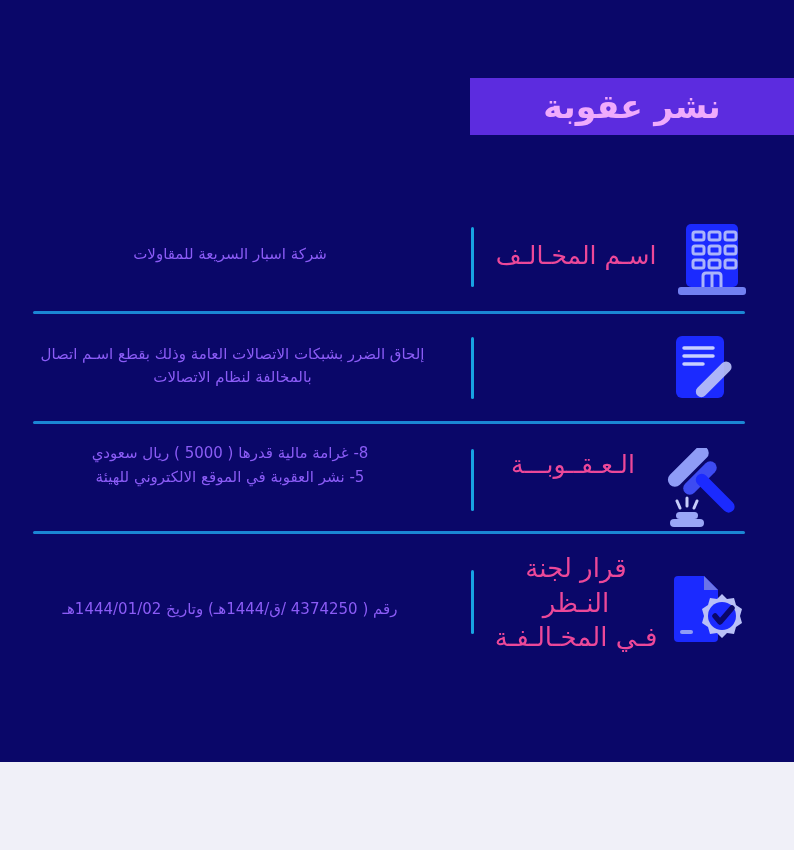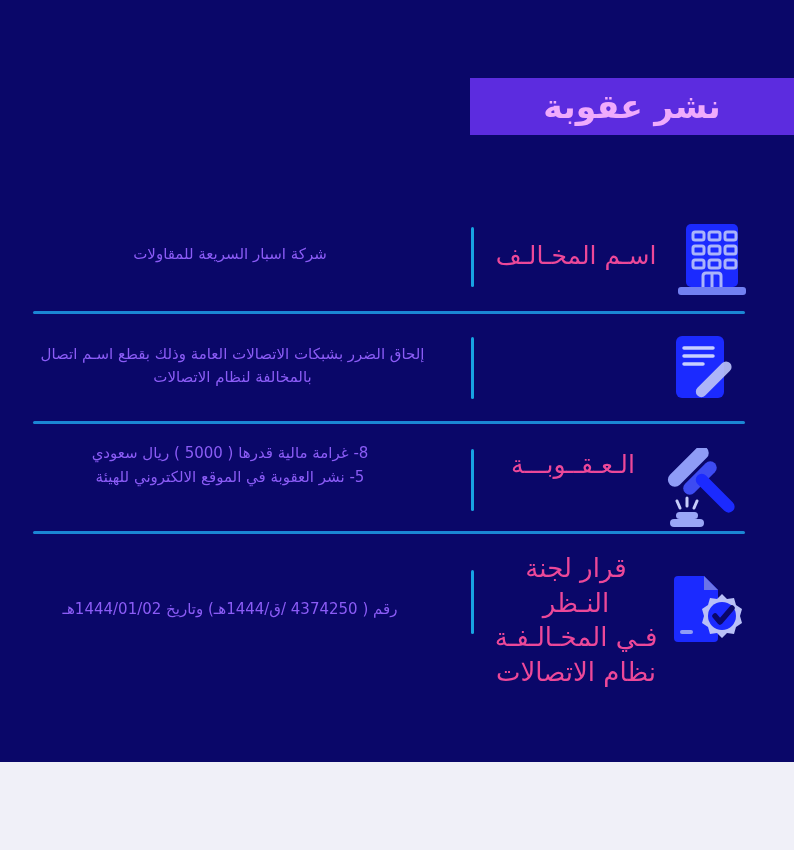--- a/index.html
+++ b/index.html
@@ -124,21 +124,20 @@
     <rect x="14" y="58" width="13" height="4" rx="2" fill="#8f9cf6"></rect>
     <g>
       <path d="M56,22 l5,5 7,-1 2,7 6,4 -2,7 2,7 -6,4 -2,7 -7,-1 -5,5 -5,-5 -7,1 -2,-7 -6,-4 2,-7 -2,-7 6,-4 2,-7 7,1 Z" fill="#b9c0f7"></path>
       <circle cx="56" cy="44" r="14" fill="#1b2aff"></circle>
       <path d="M49,44 l5,6 12,-14" fill="none" stroke="#0a0769" stroke-width="5.5" stroke-linecap="round" stroke-linejoin="round"></path>
     </g>
   </svg>
   <div class="label label-4">
     <div>قرار لجنة النـظر</div>
     <div>فـي المخـالـفـة</div>
-    <div>نظام الاتصالات</div>
   </div>
   <div class="vline vline-4"></div>
   <div class="content content-4">رقم ( 4374250 /ق/1444هـ) وتاريخ 1444/01/02هـ</div>
 
   <div class="footer">
     
     
     
     
   </div>

